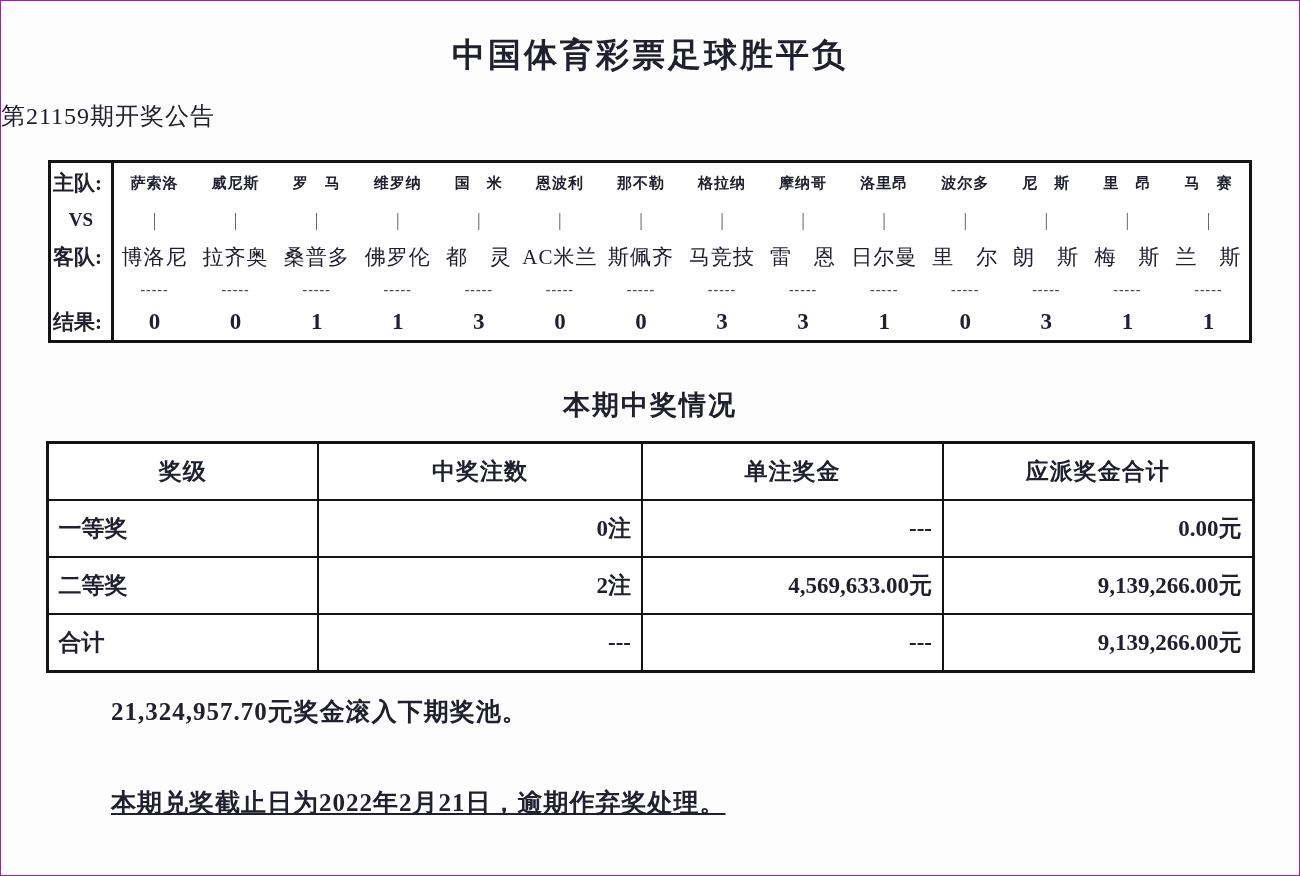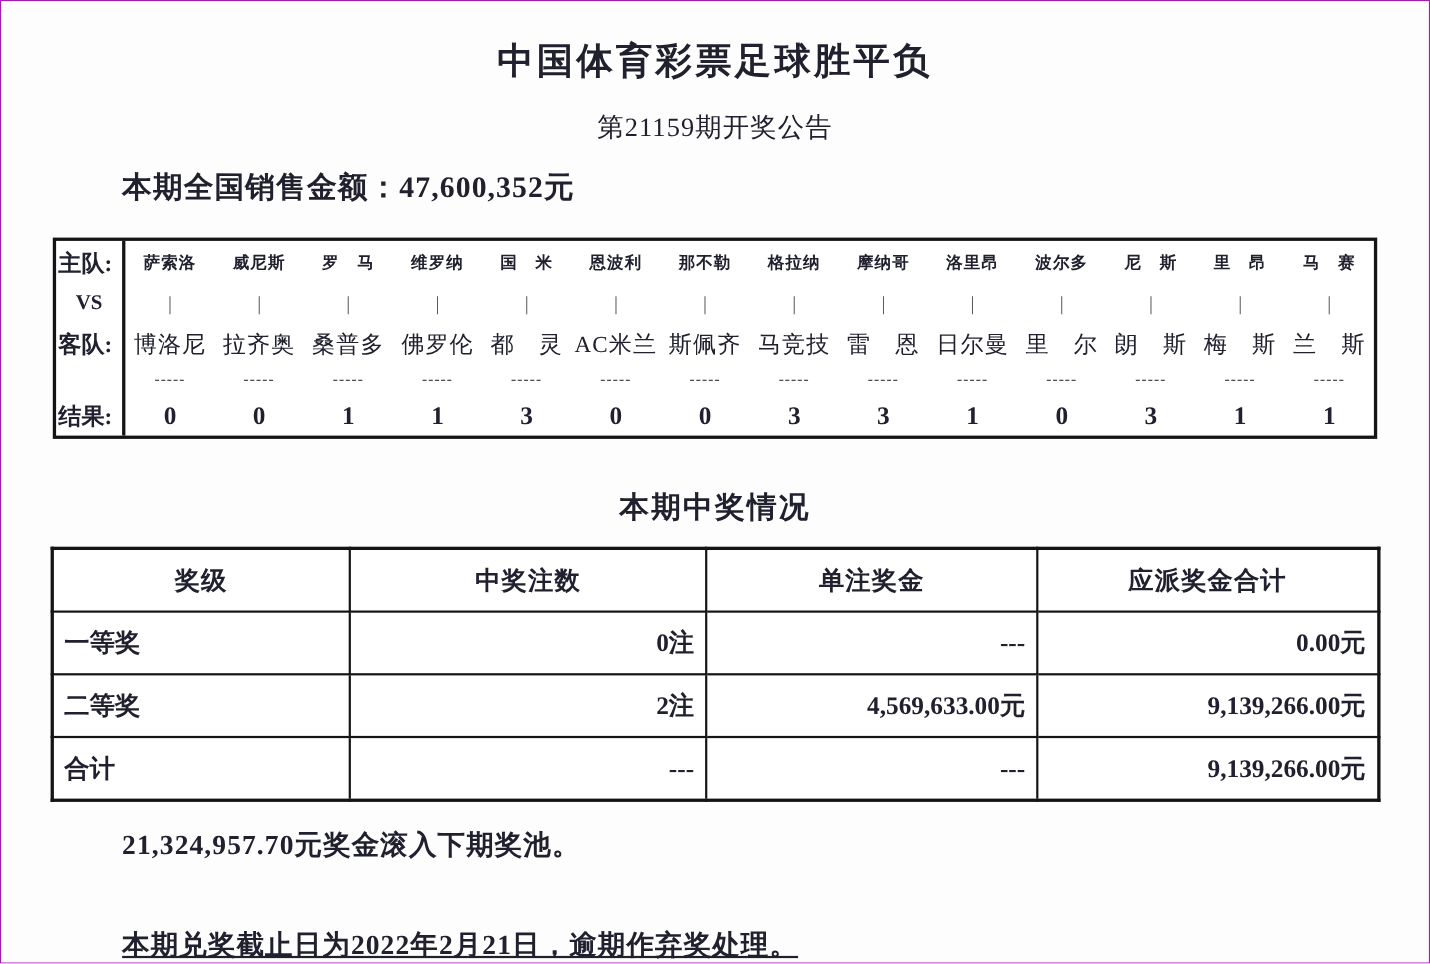--- a/index.html
+++ b/index.html
@@ -22,21 +22,21 @@
   }
   
   .doc-title {
     text-align: center;
     margin-top: 32px;
     font-size: 33px;
     font-weight: 600;
     letter-spacing: 3px;
   }
   .doc-subtitle {
-    text-align: center;
+    text-align: left;
     margin-top: 22px;
     font-size: 24px;
     font-weight: 500;
     letter-spacing: 1px;
   }
   
   .info-line {
     margin-left: 110px;
     font-size: 27px;
     font-weight: 600;
@@ -118,21 +118,20 @@
   .footer-line.deadline { margin-top: 58px; text-decoration: underline; }
 </style>
 </head>
 <body>
 
 <div class="page">
 
   <div class="doc-title">中国体育彩票足球胜平负</div>
   <div class="doc-subtitle">第21159期开奖公告</div>
 
-  <div class="info-line sales">本期全国销售金额：47,600,352元</div>
 
   <div class="match-table">
     <div class="mt-labels">
       <div class="mt-cell r-home">主队:</div>
       <div class="mt-cell r-vs">VS</div>
       <div class="mt-cell r-away">客队:</div>
       <div class="mt-cell r-dash"></div>
       <div class="mt-cell r-result">结果:</div>
     </div>
     <div class="mt-cols">

